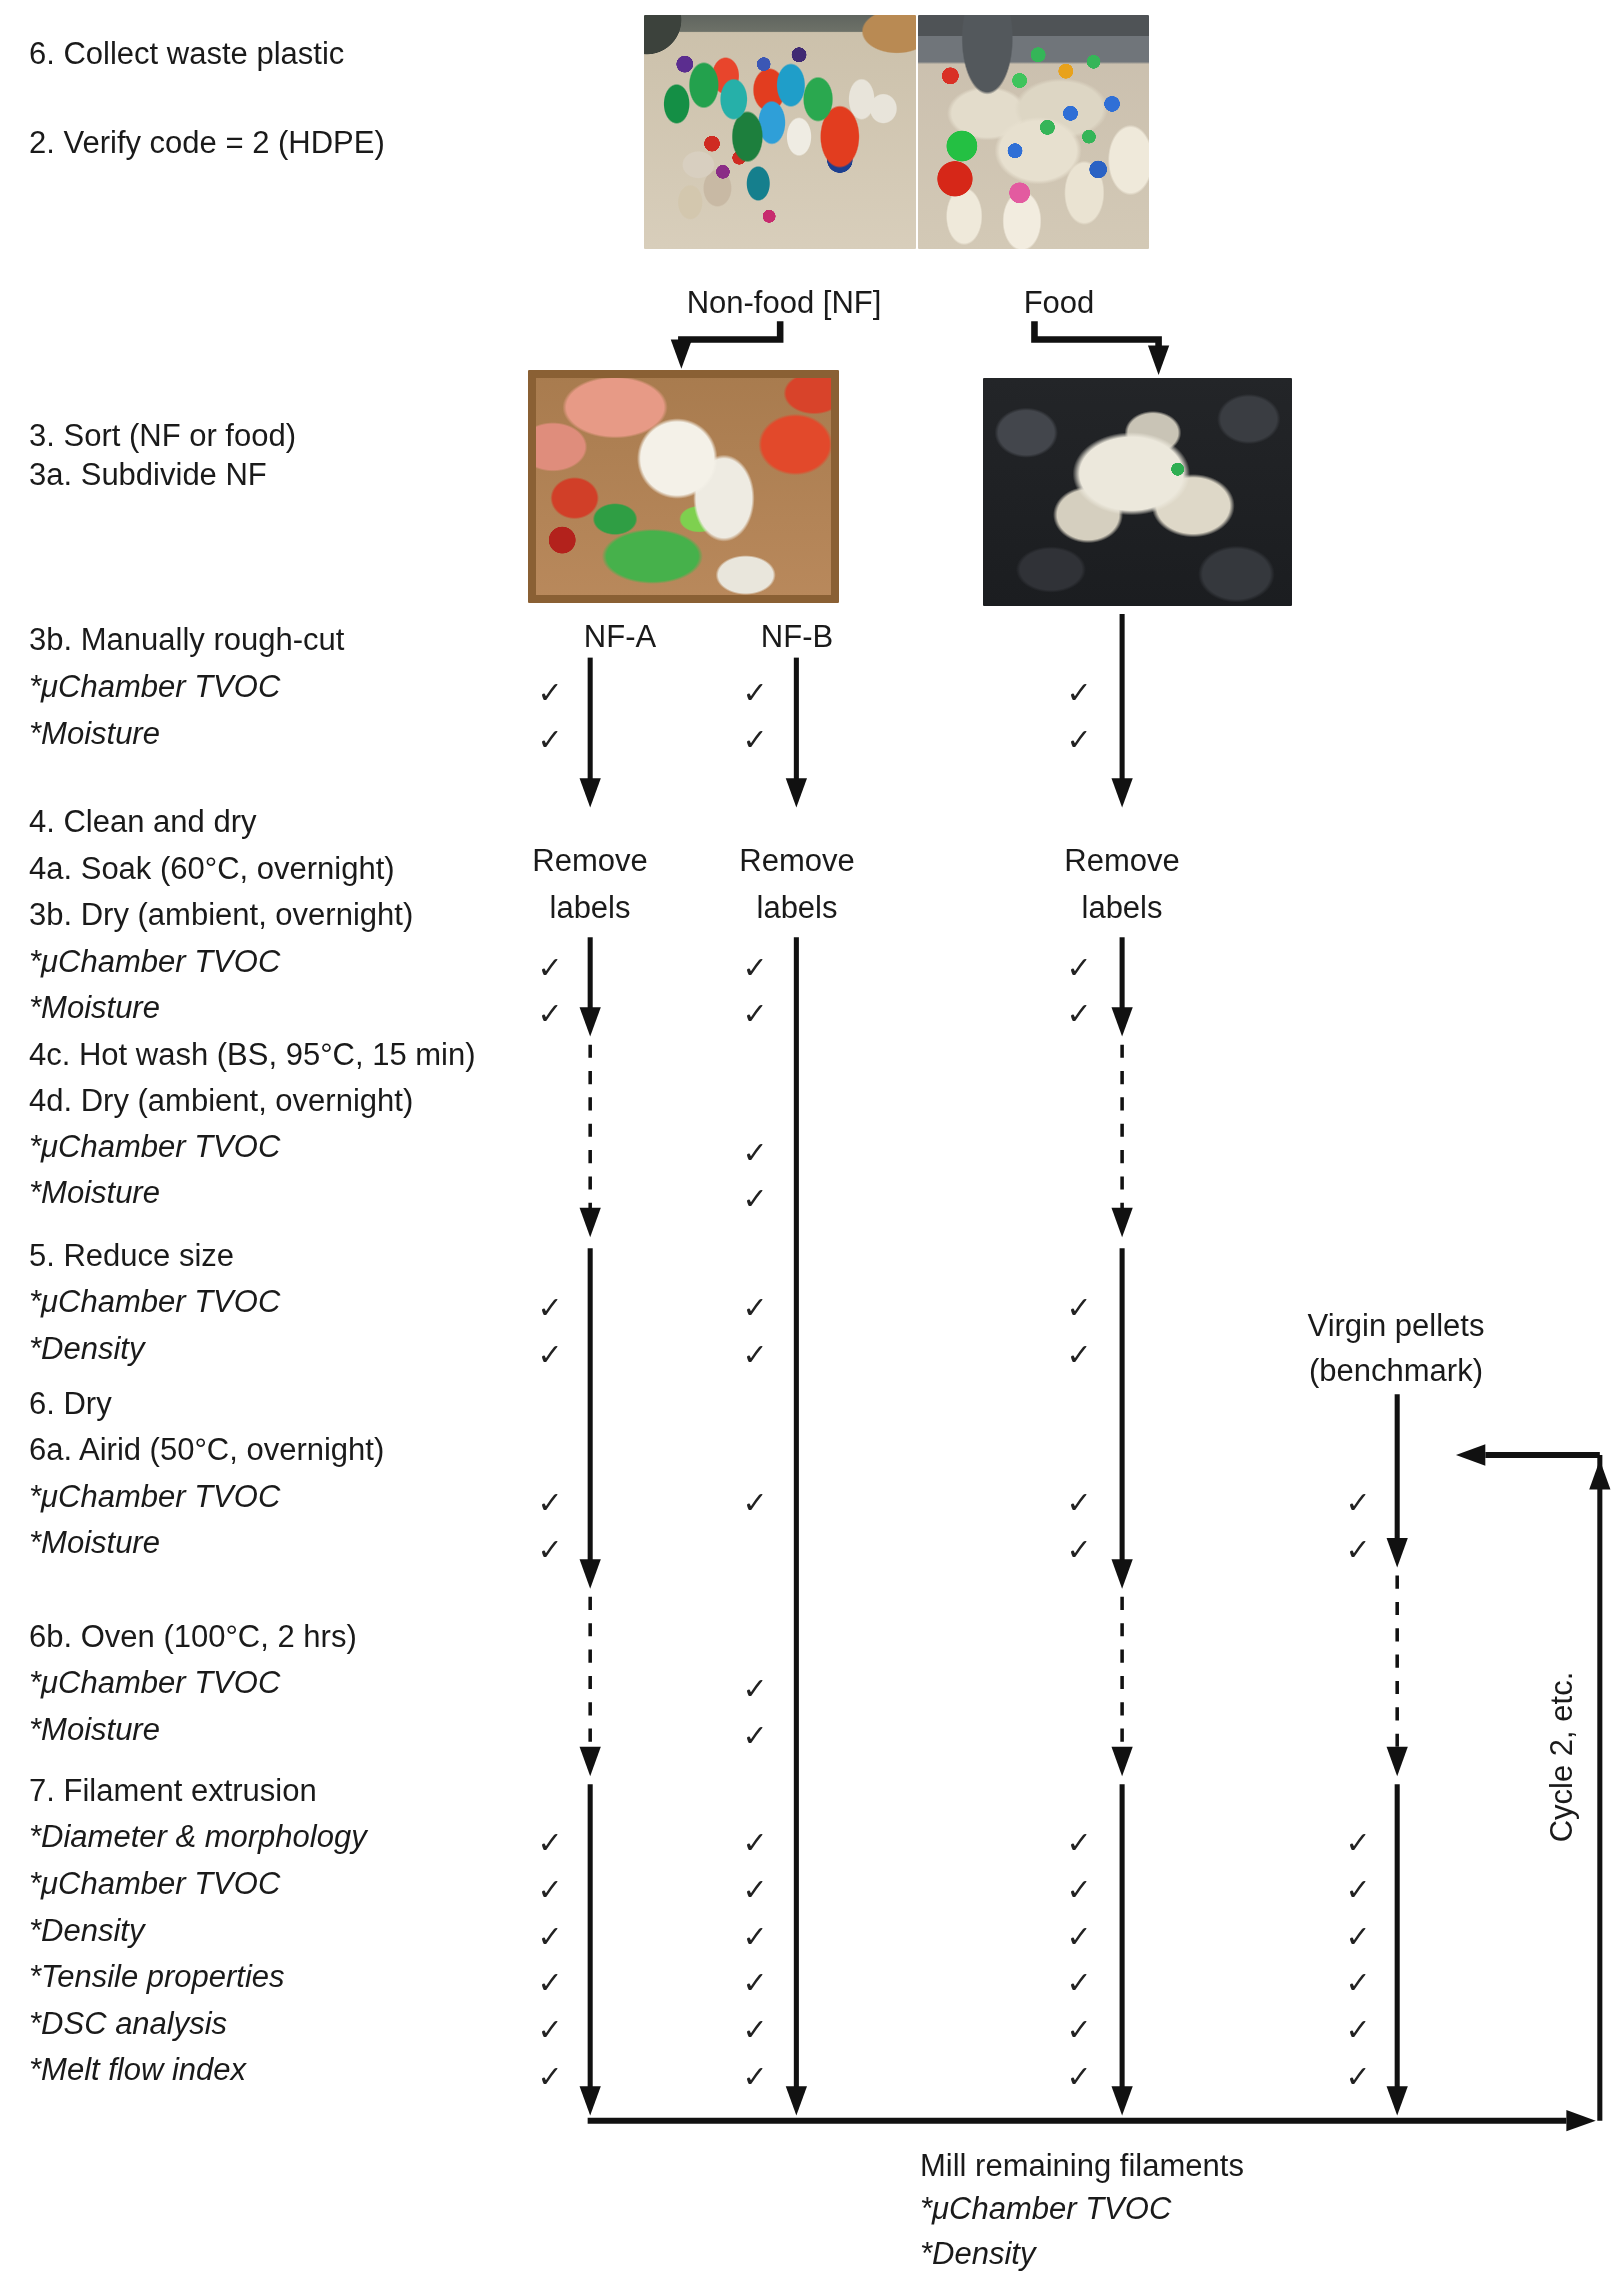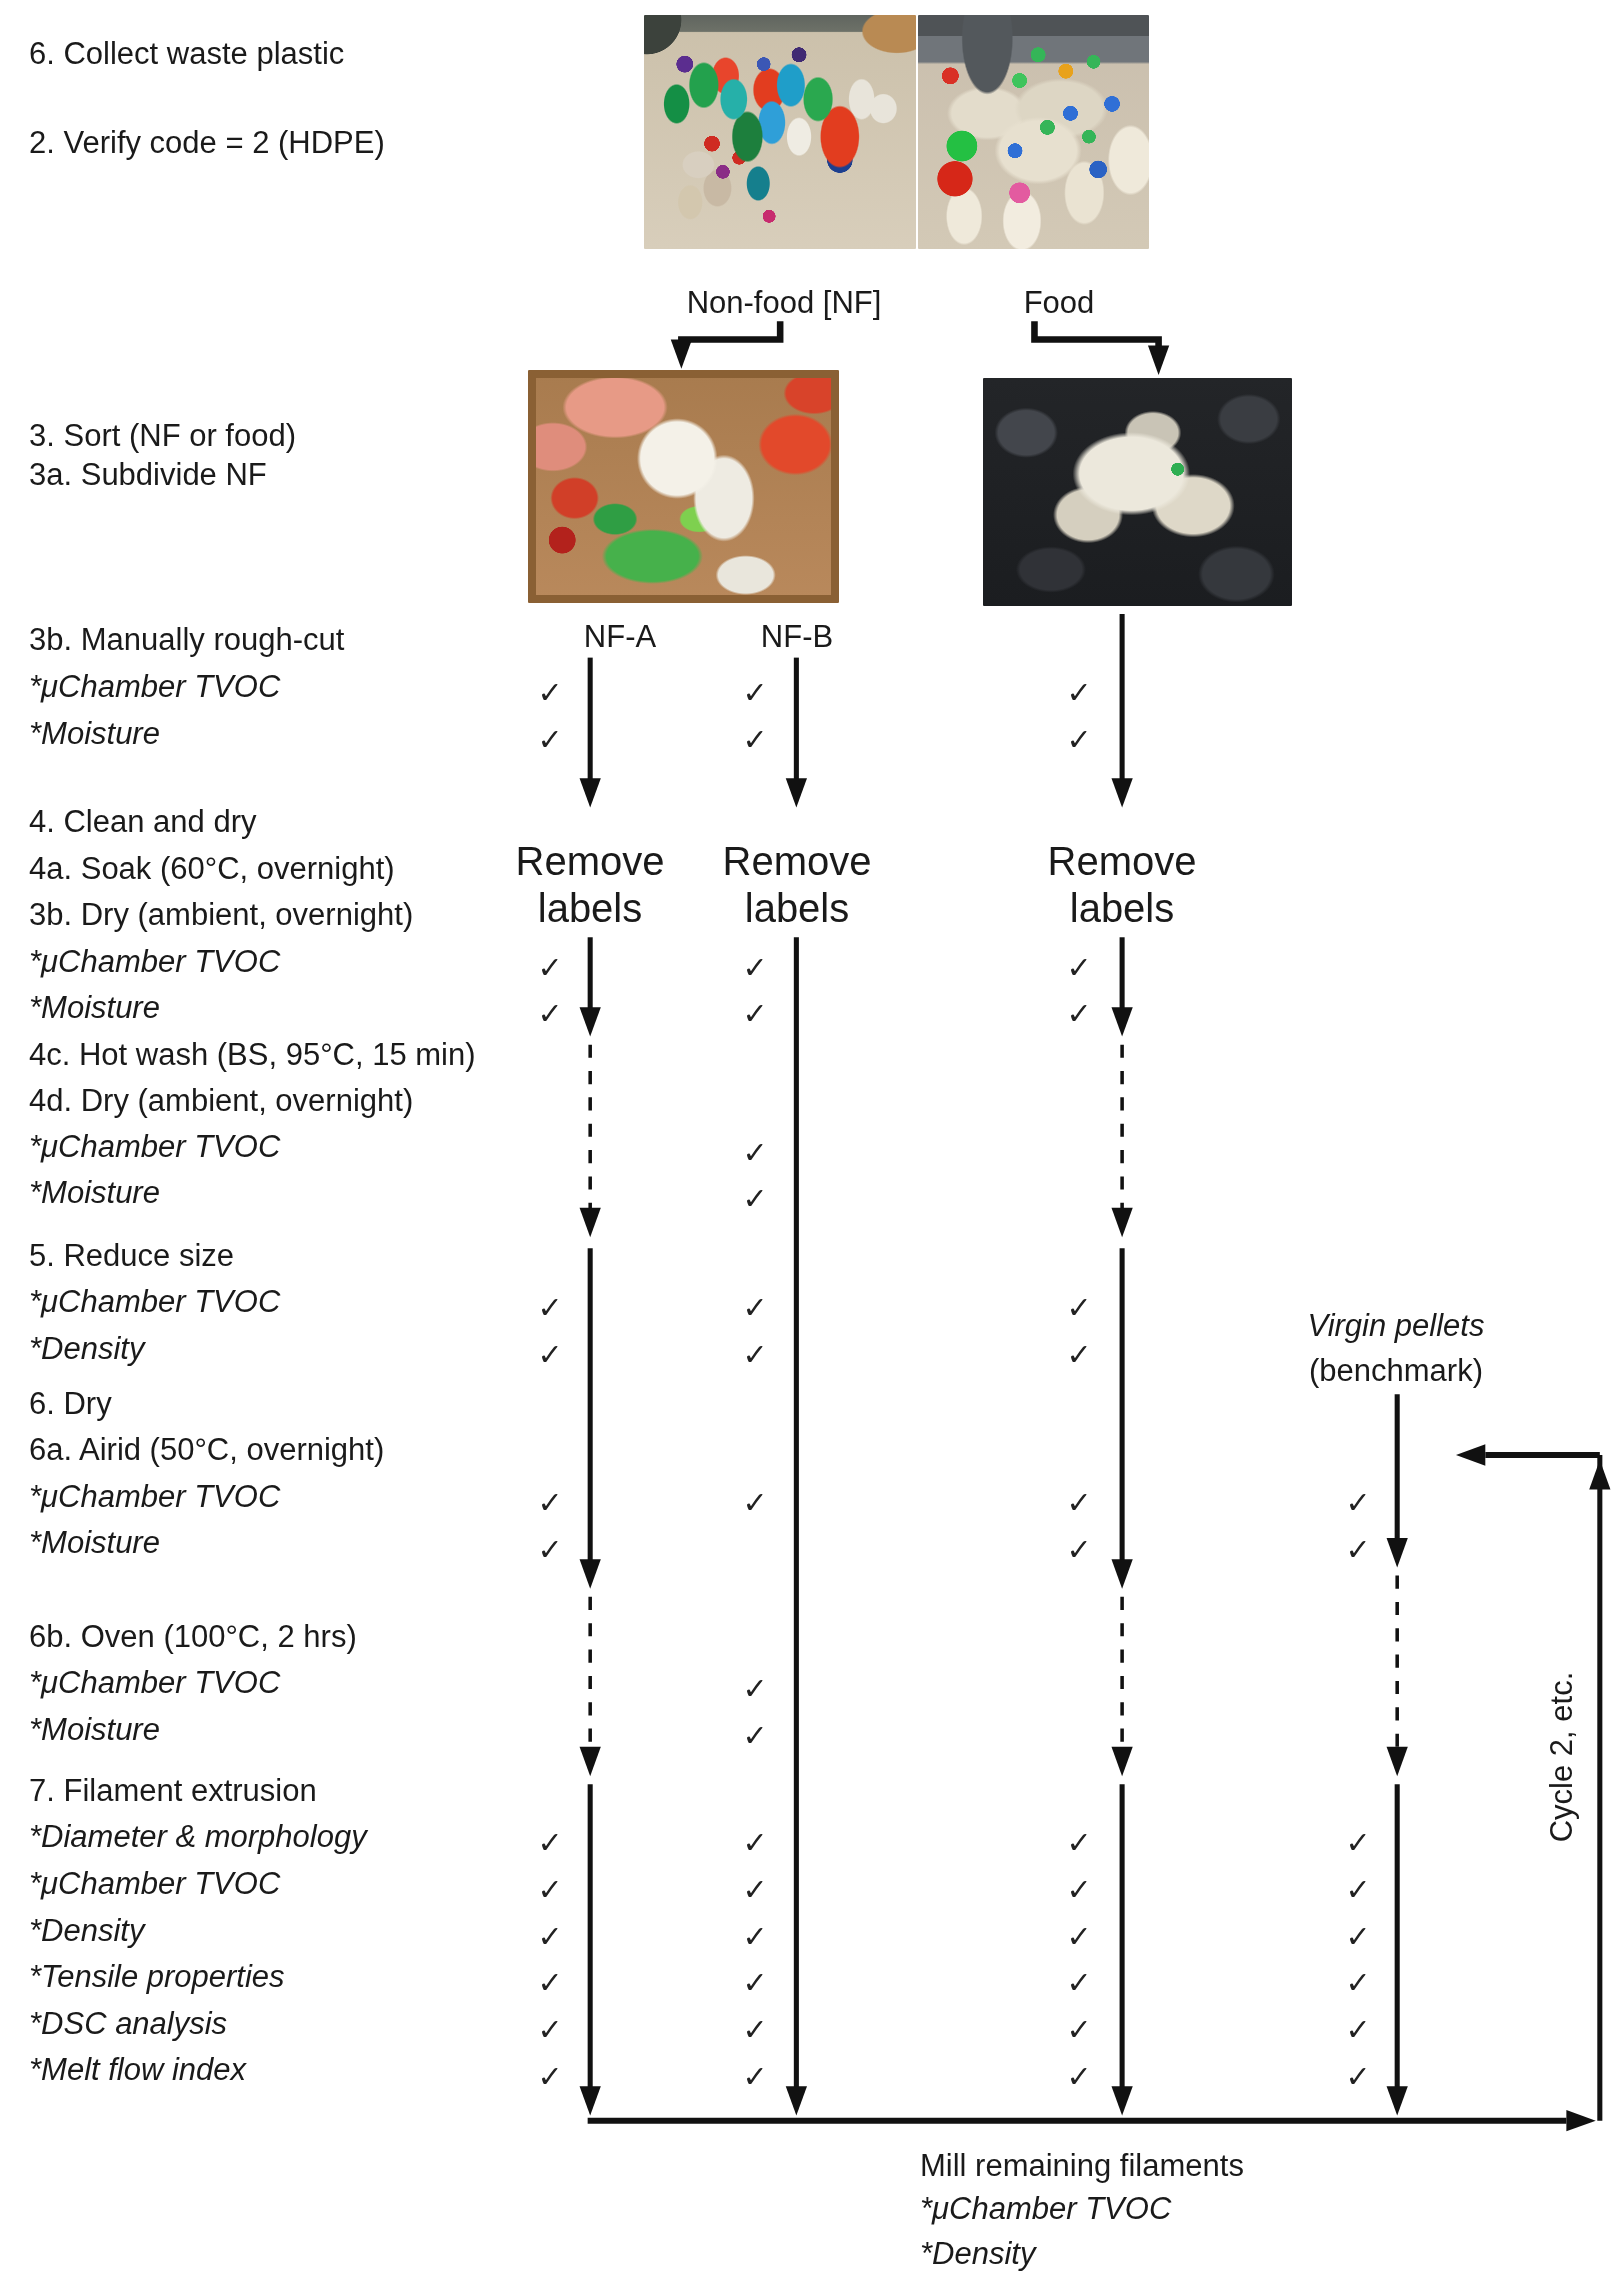--- a/index.html
+++ b/index.html
@@ -107,31 +107,31 @@
       radial-gradient(ellipse 48px 38px at 86% 18%, #3a3d42 0 58%, transparent 66%),
       radial-gradient(ellipse 58px 43px at 82% 86%, #35383d 0 58%, transparent 66%),
       radial-gradient(ellipse 53px 35px at 22% 84%, #303237 0 58%, transparent 66%),
       linear-gradient(#232528, #1b1d20);
   }
   .branch-label{position:absolute; font-size:31px; white-space:nowrap;}
   #label-nonfood{left:784px; top:303px;}
   #label-food{left:1035px; top:303px;margin-left:24px;}
   #label-nfa{left:620px; top:637px;}
   #label-nfb{left:797px; top:637px;}
-  #label-virgin-1{left:1396px; top:1326px;font-style:italic;}
+  #label-virgin-1{left:1396px; top:1326px;}
   #label-virgin-2{left:1396px; top:1371px;}
   #label-cycle{
     position:absolute; left:1562px; top:1757px; font-size:31px; white-space:nowrap;
     transform:translate(-50%,-50%) rotate(-90deg);
   }
   .mill-line{position:absolute; left:920px; font-size:31px; white-space:nowrap; transform:translateY(-50%);}
   #mill-1{top:2166px;}
   #mill-2{top:2209px; font-style:italic;}
   #mill-3{top:2254px; font-style:italic;}
-  .remove-line{position:absolute; font-size:40px; white-space:nowrap; transform:translate(-50%,-50%);}
+  .remove-line{position:absolute; font-size:31px; white-space:nowrap; transform:translate(-50%,-50%);}
 </style>
 </head>
 <body>
 
 <div id="canvas">
 
   <svg id="arrows" viewBox="0 0 3184 4530">
       <g>
         <polyline points="1540,634 1540,670 1345,670 1345,682" fill="none" stroke="#111" stroke-width="13"></polyline>
         <polygon points="1324,670 1366,670 1345,728" fill="#111"></polygon>

